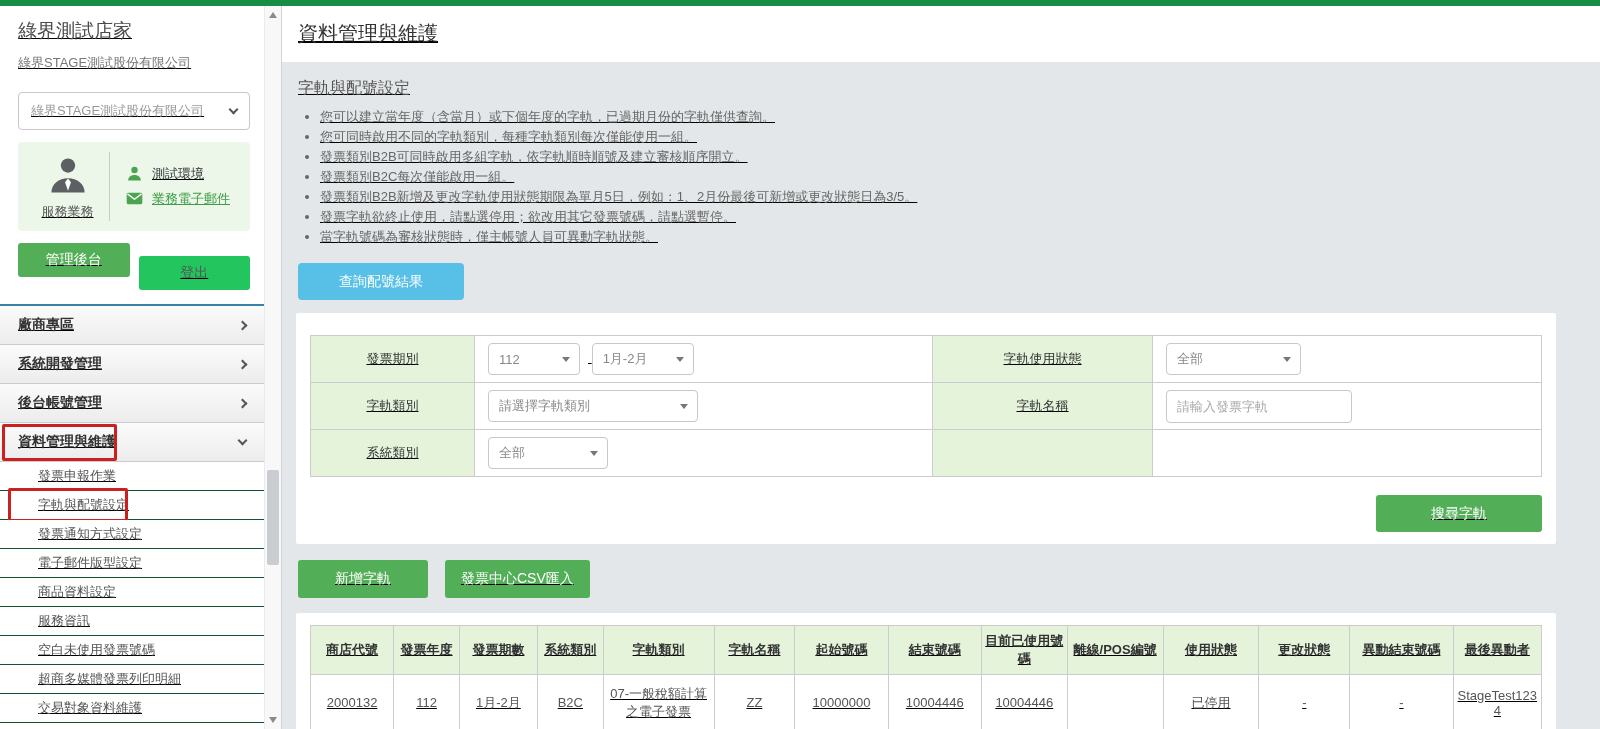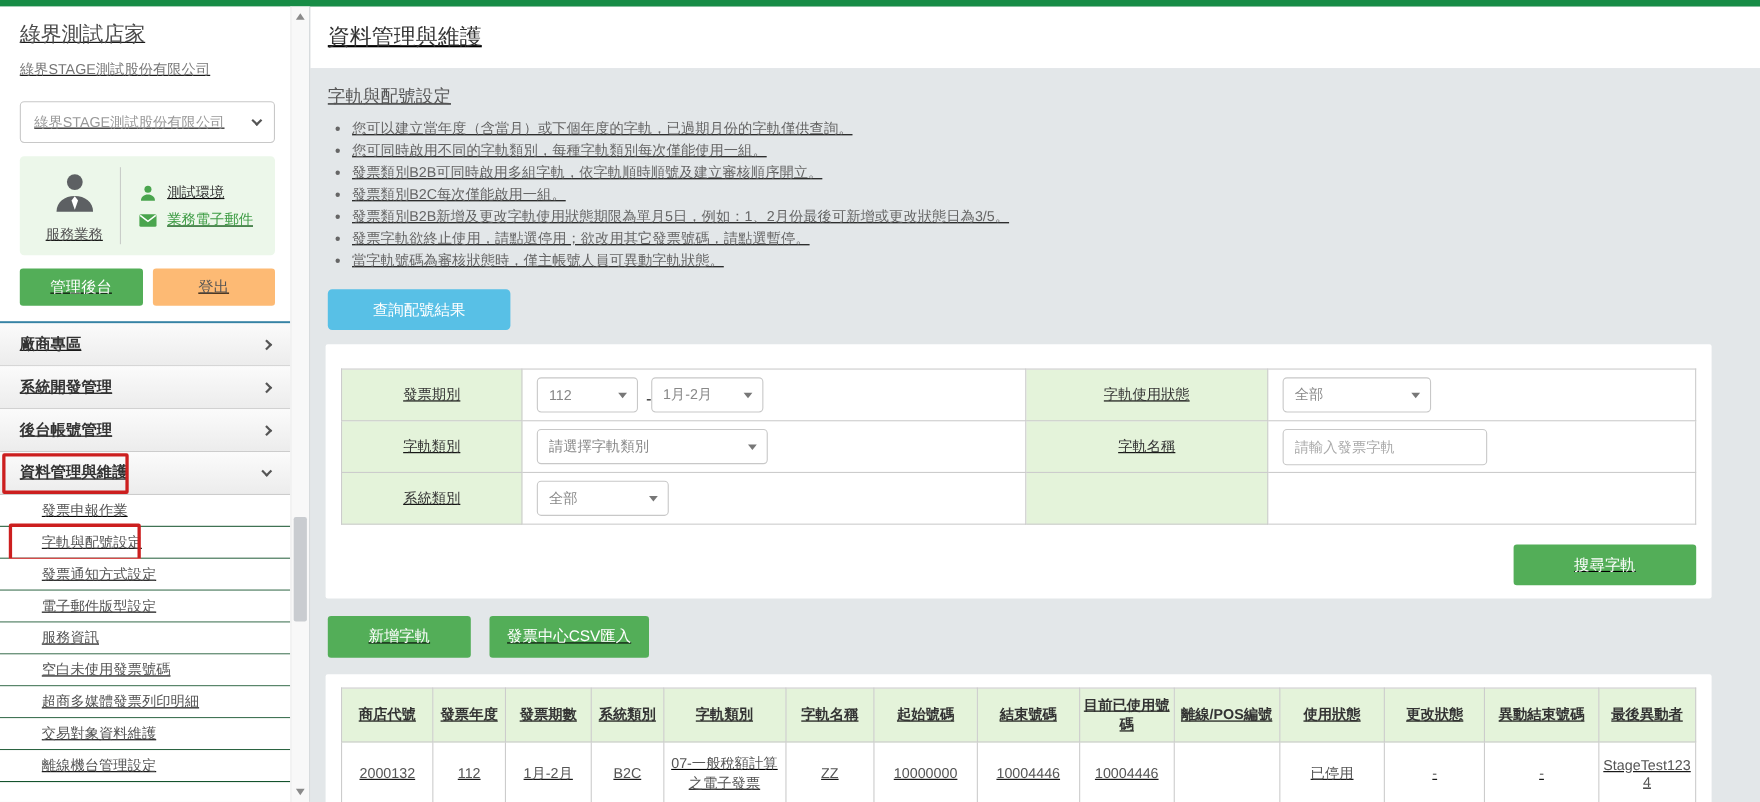--- a/index.html
+++ b/index.html
@@ -18,27 +18,27 @@
   .company-select { margin-top:20px; height:38px; border:1px solid #c8c8c8; border-radius:4px;
     display:flex; align-items:center; justify-content:space-between; padding:0 12px; color:#999; font-size:13px; background:#fff; }
   .chev { width:7px; height:7px; border-right:2px solid #555; border-bottom:2px solid #555; display:inline-block; }
   .chev.down { transform:rotate(45deg); margin-top:-4px; }
   .chev.right { transform:rotate(-45deg); }
   .info-panel { margin-top:12px; background:#ecf7ea; border-radius:4px; padding:10px 8px; display:flex; align-items:center; }
   .avatar-block { width:84px; text-align:center; border-right:1px solid #c9cdc9; padding:2px 0 0 0; }
   .avatar-block svg { width:42px; height:42px; }
   .avatar-label { font-size:13px; color:#555; margin-top:3px; }
   .info-right { padding-left:16px; }
-  .info-row { display:flex; align-items:flex-end; font-size:13px; color:#333; margin:7px 0; gap:9px; }
+  .info-row { display:flex; align-items:flex-start; font-size:13px; color:#333; margin:7px 0; gap:9px; }
   .info-row svg { width:17px; height:17px; flex:none; }
   .email-link { color:#3f9d46; text-decoration:underline; cursor:pointer; }
   .btn-row { margin-top:12px; display:flex; gap:9px; }
   .btn-row .btn { flex:1; height:34px; border-radius:3px; font-size:14px; display:flex; align-items:center; justify-content:center; cursor:pointer; }
   .btn-admin { background:#53ae58; color:#fff; }
-  .btn-logout { background:#fdba74; border:1px solid #c8c8c8; color:#555; }
+  .btn-logout { background:#22c55e; border:1px solid #c8c8c8; color:#555;margin-top:13px; }
   .teal-divider { margin-top:14px; border-top:2px solid #3783a5; }
 
   .menu-group { height:39px; display:flex; align-items:center; justify-content:space-between; padding:16px 18px;
     background:linear-gradient(#fbfbfb,#ececec); border-bottom:1px solid #ccc; font-size:14px; font-weight:bold; color:#333;
     position:relative; cursor:pointer; }
   .submenu-item { height:29px; display:flex; align-items:center; padding-left:38px; font-size:13px; color:#555;
     border-bottom:1px solid #14532d; background:#fff; position:relative; cursor:pointer; }
   .red-box { position:absolute; border:3px solid #cc1f1f; border-radius:2px; pointer-events:none; }
   .red-box.group { left:2px; top:1px; height:37px; width:115px; }
   .red-box.sub { left:8px; top:-3px; height:34px; width:120px; }
@@ -160,20 +160,23 @@
         <span>字軌與配號設定</span>
         <div class="red-box sub"></div>
       </div>
       <div class="submenu-item">
           <span>發票通知方式設定</span>
         </div>
       <div class="submenu-item">
           <span>電子郵件版型設定</span>
         </div>
       <div class="submenu-item">
+          <span>商品資料設定</span>
+        </div>
+      <div class="submenu-item">
           <span>服務資訊</span>
         </div>
       <div class="submenu-item">
           <span>空白未使用發票號碼</span>
         </div>
       <div class="submenu-item">
           <span>超商多媒體發票列印明細</span>
         </div>
       <div class="submenu-item">
           <span>交易對象資料維護</span>

